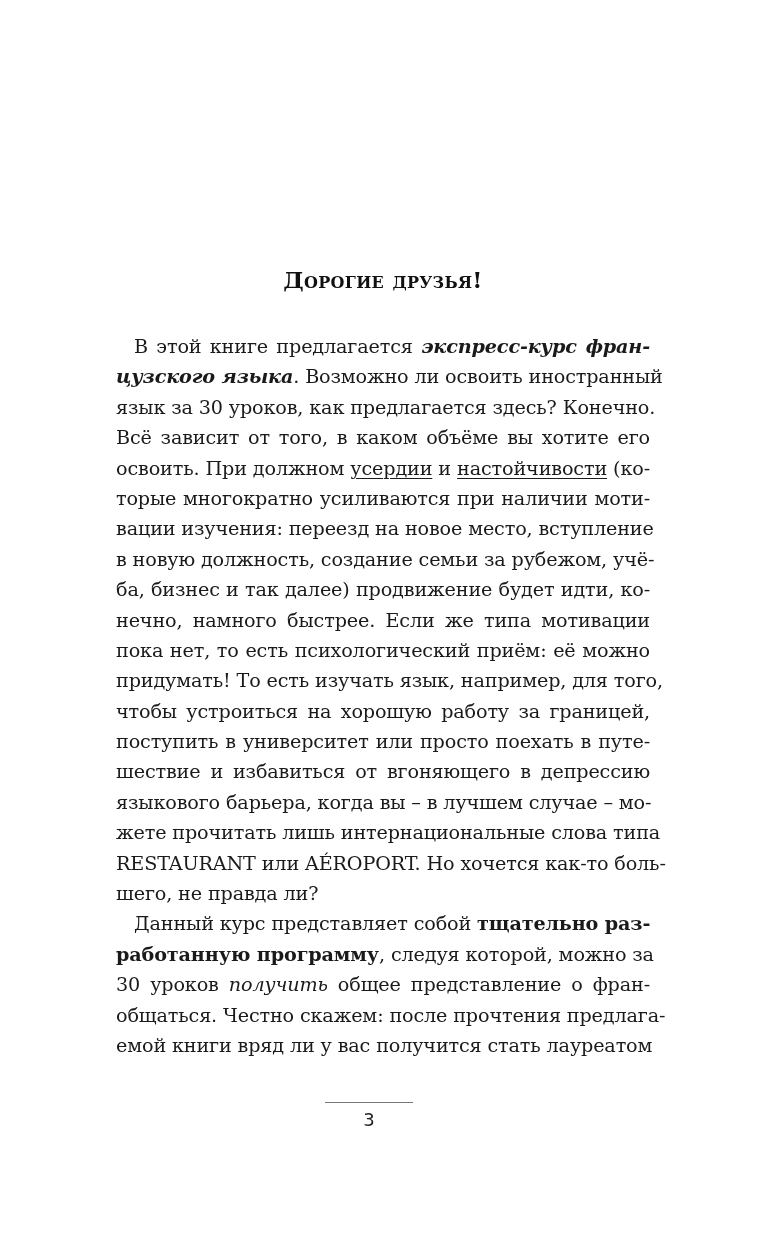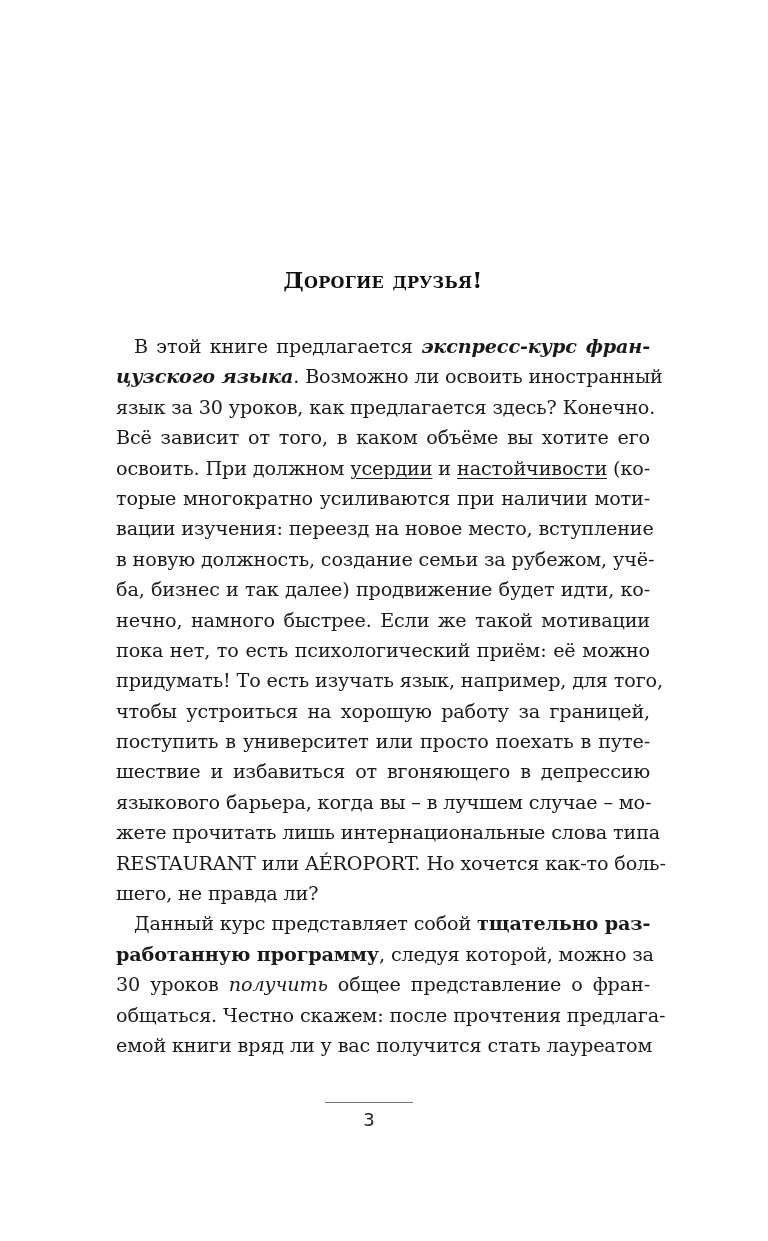--- a/index.html
+++ b/index.html
@@ -93,21 +93,21 @@
     <div id="p1">
         <span class="line indent"><span>В этой книге предлагается </span><span class="bi">экспресс-курс фран-</span></span>
         <span class="line"><span class="bi">цузского языка</span><span>. Возможно ли освоить иностранный</span></span>
         <span class="line"><span>язык за 30 уроков, как предлагается здесь? Конечно.</span></span>
         <span class="line"><span>Всё зависит от того, в каком объёме вы хотите его</span></span>
         <span class="line"><span>освоить. При должном </span><span class="u">усердии</span><span> и </span><span class="u">настойчивости</span><span> (ко-</span></span>
         <span class="line"><span>торые многократно усиливаются при наличии моти-</span></span>
         <span class="line"><span>вации изучения: переезд на новое место, вступление</span></span>
         <span class="line"><span>в новую должность, создание семьи за рубежом, учё-</span></span>
         <span class="line"><span>ба, бизнес и так далее) продвижение будет идти, ко-</span></span>
-        <span class="line"><span>нечно, намного быстрее. Если же такой мотивации</span></span>
+        <span class="line"><span>нечно, намного быстрее. Если же типа мотивации</span></span>
         <span class="line"><span>пока нет, то есть психологический приём: её можно</span></span>
         <span class="line"><span>придумать! То есть изучать язык, например, для того,</span></span>
         <span class="line"><span>чтобы устроиться на хорошую работу за границей,</span></span>
         <span class="line"><span>поступить в университет или просто поехать в путе-</span></span>
         <span class="line"><span>шествие и избавиться от вгоняющего в депрессию</span></span>
         <span class="line"><span>языкового барьера, когда вы – в лучшем случае – мо-</span></span>
         <span class="line"><span>жете прочитать лишь интернациональные слова типа</span></span>
         <span class="line"><span>RESTAURANT или AÉROPORT. Но хочется как-то боль-</span></span>
         <span class="line last"><span>шего, не правда ли?</span></span>
       </div>

